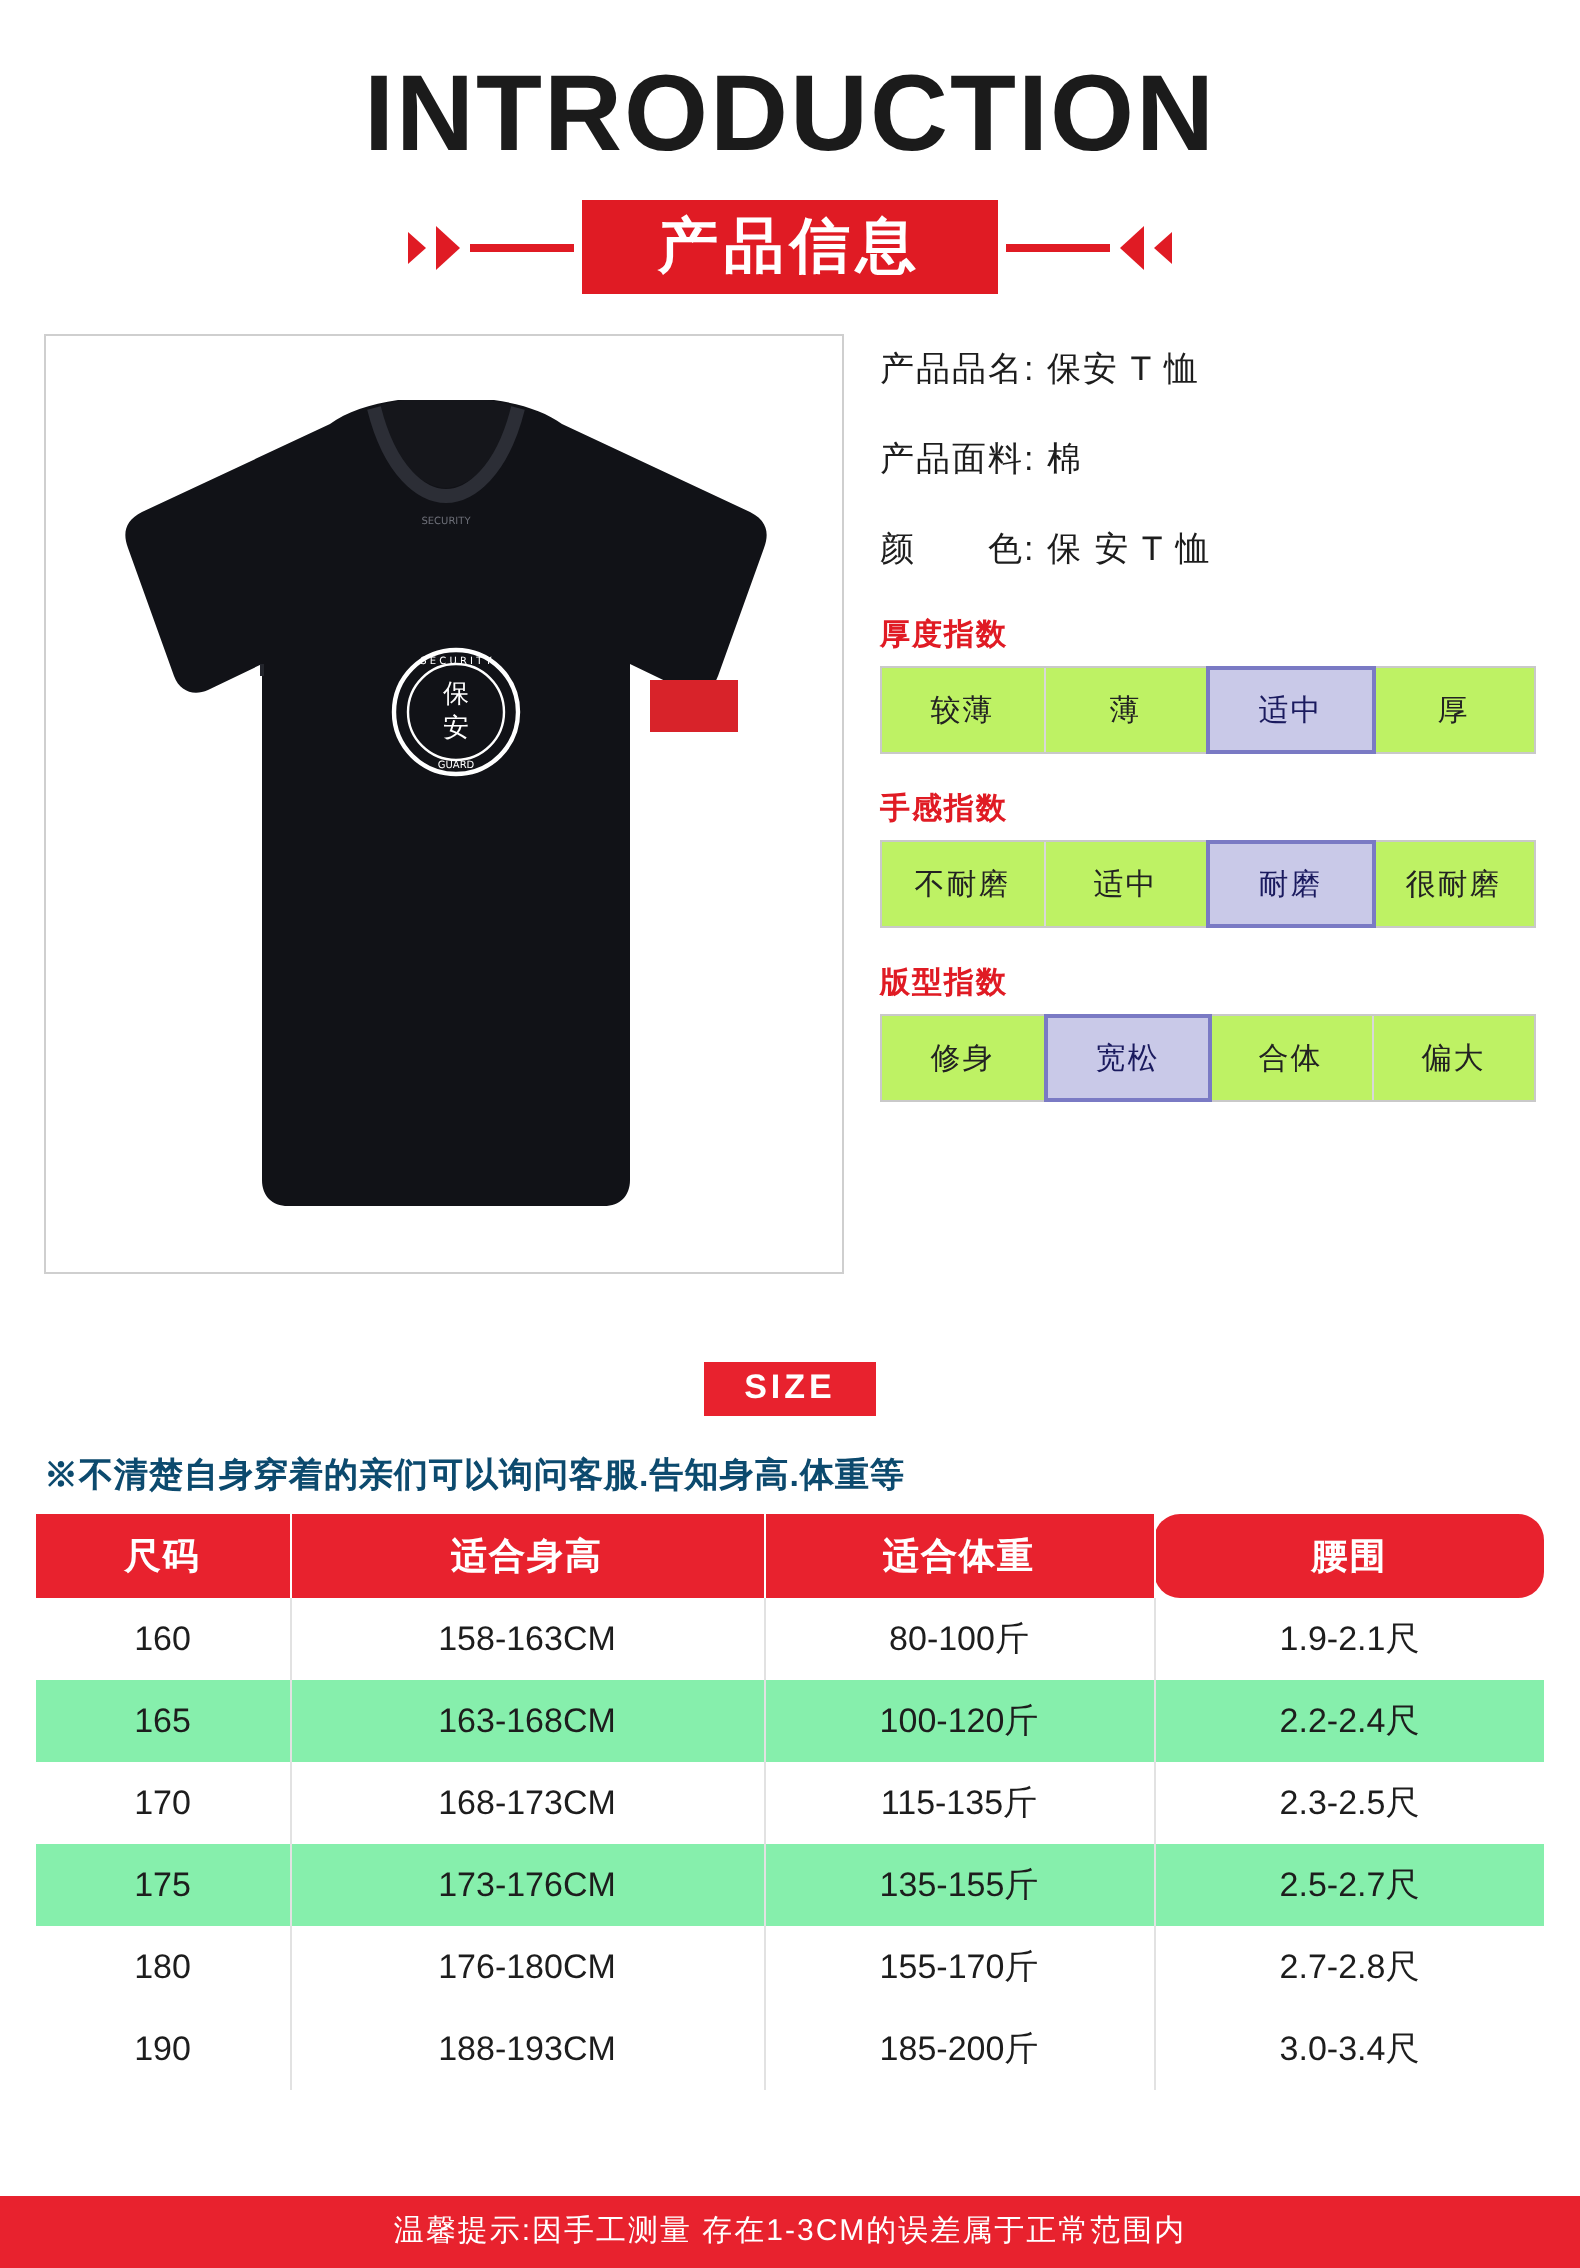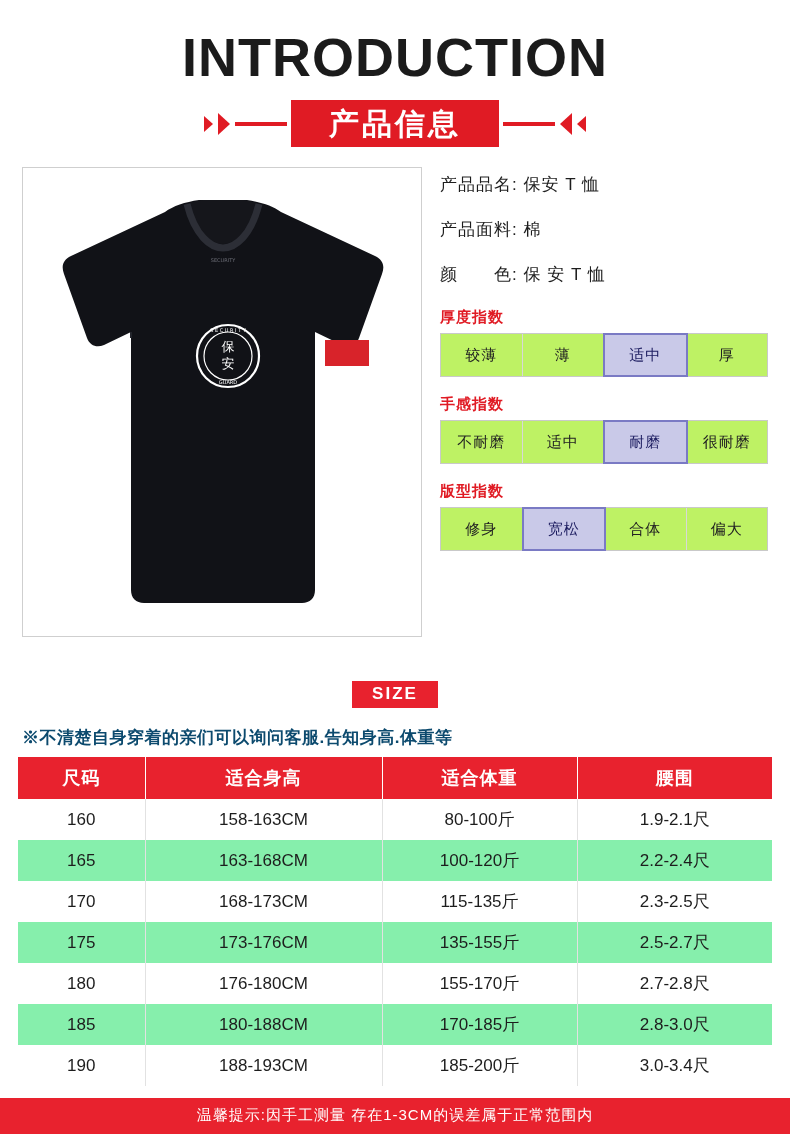--- a/index.html
+++ b/index.html
@@ -164,21 +164,21 @@
   }
   table.size-table th {
     background: #e8222e;
     color: #fff;
     font-size: 18px;
     font-weight: bold;
     padding: 9px 0;
     border-right: 1px solid #ffffff;
     letter-spacing: 1px;
   }
-  table.size-table th:last-child { border-right: none; }
+  table.size-table th:last-child { border-right: none; border-radius: 13px; }
   table.size-table td {
     text-align: center;
     font-size: 17px;
     padding: 9px 0;
     color: #1d1d1d;
     border-right: 1px solid #e2e2e2;
   }
   table.size-table td:last-child { border-right: none; }
   table.size-table tr.odd td { background: #ffffff; }
   table.size-table tr.even td { background: #86efac; }
@@ -329,26 +329,20 @@
       <td>173-176CM</td>
       <td>135-155斤</td>
       <td>2.5-2.7尺</td>
     </tr>
     <tr class="odd">
       <td>180</td>
       <td>176-180CM</td>
       <td>155-170斤</td>
       <td>2.7-2.8尺</td>
     </tr>
-    <tr class="even">
-      <td>185</td>
-      <td>180-188CM</td>
-      <td>170-185斤</td>
-      <td>2.8-3.0尺</td>
-    </tr>
     <tr class="odd">
       <td>190</td>
       <td>188-193CM</td>
       <td>185-200斤</td>
       <td>3.0-3.4尺</td>
     </tr>
   </tbody>
 </table>
 
 <div class="footer-bar">温馨提示:因手工测量 存在1-3CM的误差属于正常范围内</div>

